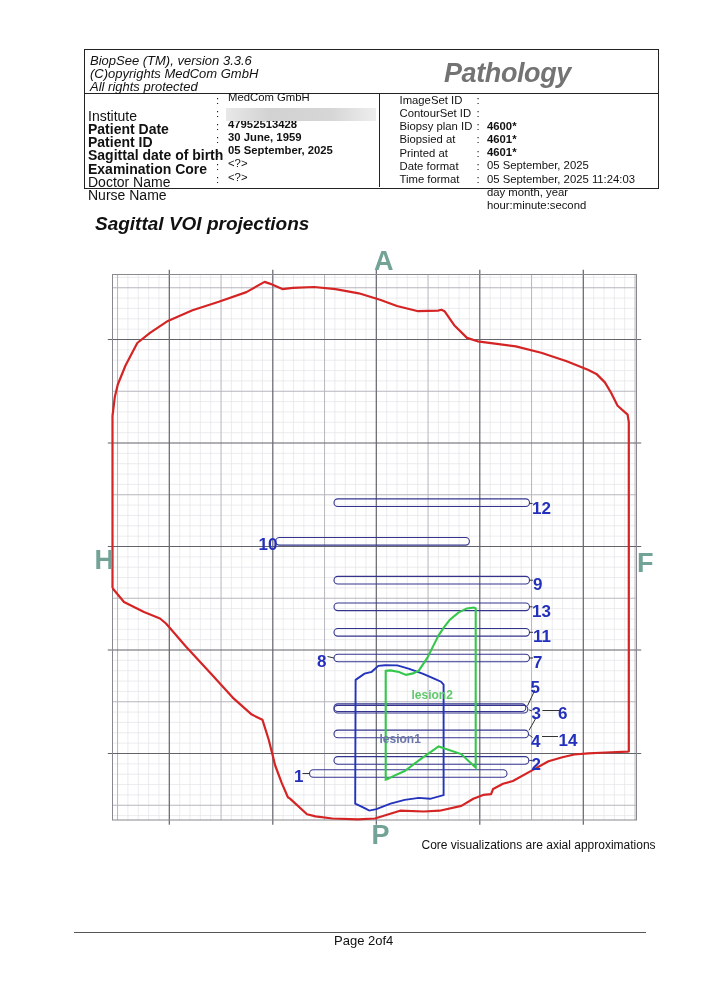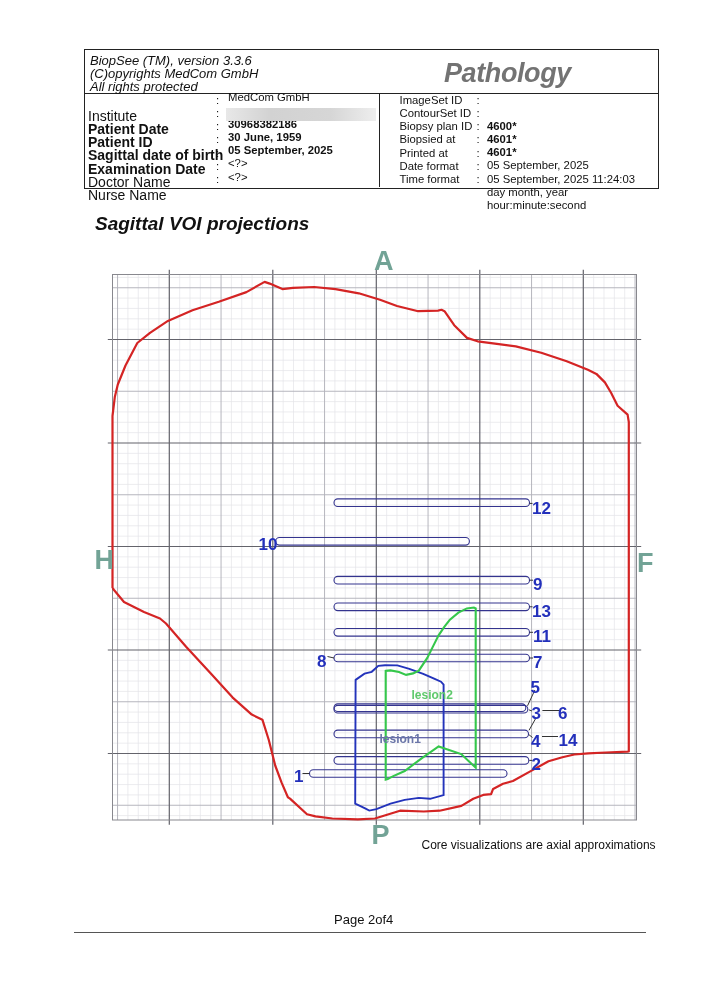--- a/index.html
+++ b/index.html
@@ -12,25 +12,25 @@
 <div class="abs" style="left:84px;top:49px;width:573px;height:138px;border:1px solid #222;"></div>
 
 <div class="abs" style="left:84px;top:92.5px;width:574px;height:1px;background:#222;"></div>
 
 <div class="abs" style="left:378.5px;top:93px;width:1px;height:94px;background:#222;"></div>
 
 <div class="abs" style="left:90px;top:53.5px;font-size:13px;font-style:italic;line-height:13.3px;color:#111;">BiopSee (TM), version 3.3.6<br>(C)opyrights MedCom GmbH<br>All rights protected</div>
 
 <div class="abs" style="left:444px;top:58px;font-size:27px;font-weight:bold;font-style:italic;letter-spacing:-0.4px;color:#737373;">Pathology</div>
 
-<div class="abs" style="left:88px;top:93.5px;font-size:14px;line-height:13.25px;color:#111;margin-top:16px;">Institute<br><b>Patient Date</b><br><b>Patient ID</b><br><b>Sagittal date of birth</b><br><b>Examination Date</b><br>Doctor Name<br>Nurse Name</div>
+<div class="abs" style="left:88px;top:93.5px;font-size:14px;line-height:13.25px;color:#111;margin-top:16px;">Institute<br><b>Patient Date</b><br><b>Patient ID</b><br><b>Sagittal date of birth</b><br><b>Examination Core</b><br>Doctor Name<br>Nurse Name</div>
 
 <div class="abs" style="left:216px;top:93.5px;font-size:11.3px;line-height:13.25px;color:#111;">:<br>:<br>:<br>:<br>:<br>:<br>:</div>
 
-<div class="abs" style="left:228px;top:91px;font-size:11.3px;line-height:13.25px;color:#111;">MedCom GmbH<br>&nbsp;<br><b>30968382186</b><br><b>30 June, 1959</b><br><b>05 September, 2025</b><br>&lt;?&gt;<br>&lt;?&gt;</div>
+<div class="abs" style="left:228px;top:91px;font-size:11.3px;line-height:13.25px;color:#111;">MedCom GmbH<br>&nbsp;<br><b>47952513428</b><br><b>30 June, 1959</b><br><b>05 September, 2025</b><br>&lt;?&gt;<br>&lt;?&gt;</div>
 
 <div class="abs" style="left:226px;top:107.5px;width:150px;height:13px;background:linear-gradient(90deg,#e8e8e8,#d2d2d2 30%,#d6d6d6 70%,#eeeeee);"></div>
 
 <div class="abs" style="left:383.5px;top:93.5px;font-size:11.3px;line-height:13.25px;color:#111;margin-left:16px;">ImageSet ID<br>ContourSet ID<br>Biopsy plan ID<br>Biopsied at<br>Printed at<br>Date format<br>Time format</div>
 
 <div class="abs" style="left:476.5px;top:93.5px;font-size:11.3px;line-height:13.25px;color:#111;">:<br>:<br>:<br>:<br>:<br>:<br>:</div>
 
 <div class="abs" style="left:487px;top:93.5px;font-size:11.3px;line-height:13.25px;color:#111;margin-top:26px;"><b>4600*</b><br><b>4601*</b><br><b>4601*</b><br>05 September, 2025<br>05 September, 2025 11:24:03<br>day month, year<br>hour:minute:second</div>
 
 <div class="abs" style="left:95px;top:213px;font-size:19px;font-weight:bold;font-style:italic;color:#111;">Sagittal VOI projections</div>
@@ -125,13 +125,13 @@
 <text x="94.5" y="568.5">H</text>
 <text x="637" y="572">F</text>
 <text x="371.5" y="843.7">P</text>
 </g>
 
 <text x="421.5" y="848.5" font-size="12px" fill="#111">Core visualizations are axial approximations</text>
 </svg>
 
 <div class="abs" style="left:74px;top:931.5px;width:572px;height:1px;background:#555;"></div>
 
-<div class="abs" style="left:334px;top:912px;font-size:13px;color:#111;">Page 2of4</div>
+<div class="abs" style="left:334px;top:933px;font-size:13px;color:#111;">Page 2of4</div>
 
 </body></html>

